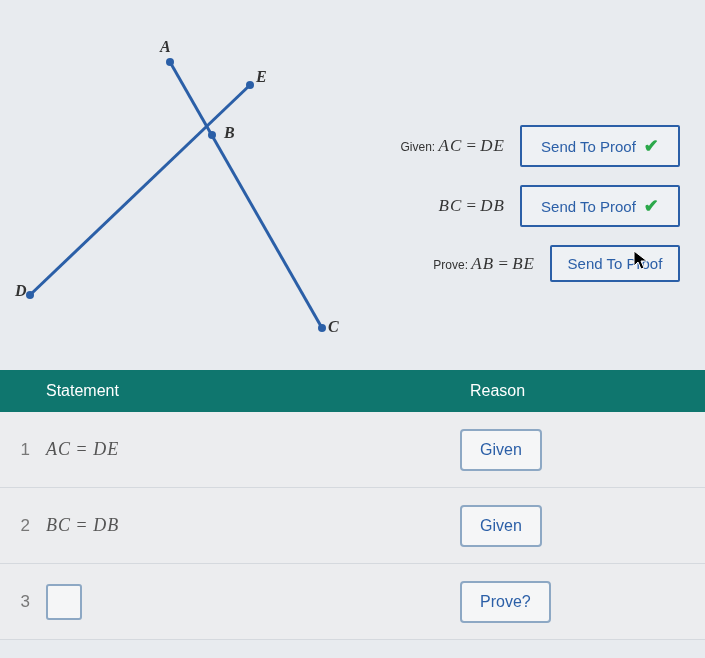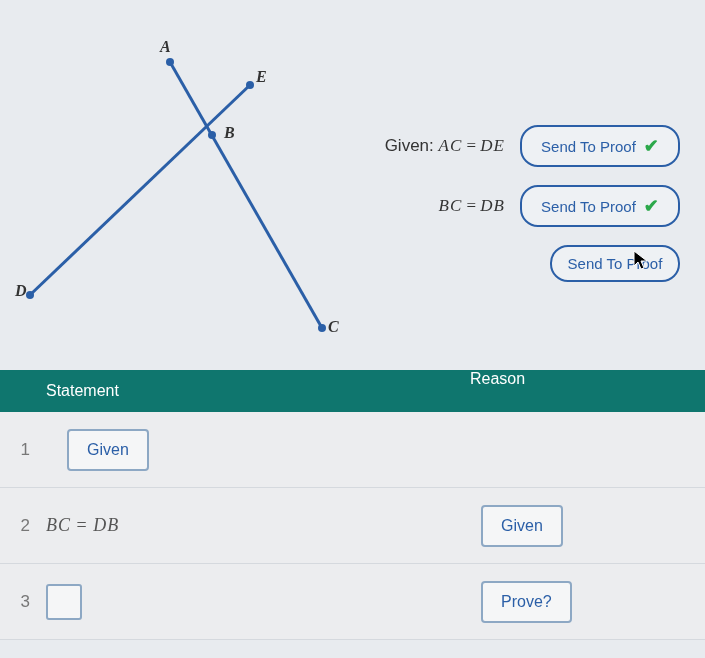--- a/index.html
+++ b/index.html
@@ -33,33 +33,33 @@
       margin-bottom: 18px;
       padding-right: 15px;
     }
     .eq-label {
       font-size: 17px;
       color: #333;
       font-family: Georgia, serif;
     }
     .eq-label .prefix {
       font-family: -apple-system, BlinkMacSystemFont, "Segoe UI", Arial, sans-serif;
-      font-size: 17px;
+      font-size: 12px;
     }
     .eq-label .math {
       font-style: italic;
       font-family: Georgia, "Times New Roman", serif;
       letter-spacing: 1px;
     }
     .send-btn {
       border: 2px solid #2b5fa7;
       background: #eef1f4;
       color: #2b5fa7;
       padding: 8px 12px;
-      border-radius: 18px;
+      border-radius: 2px;
       font-size: 15px;
       font-weight: 500;
       display: flex;
       align-items: center;
       gap: 8px;
       cursor: pointer;
       min-width: 160px;
       justify-content: center;
       position: relative;
     }
@@ -82,21 +82,21 @@
       background: #0f766e;
       color: #fff;
       font-size: 16px;
     }
     .th-statement {
       width: 450px;
       padding: 12px 20px 12px 46px;
     }
     .th-reason {
       flex: 1;
-      padding: 0 20px;
+      padding: 12px 20px;
     }
     .proof-row {
       display: flex;
       align-items: center;
       border-bottom: 1px solid #d5d9de;
       background: #ecedef;
       min-height: 76px;
     }
     .row-num {
       width: 36px;
@@ -120,21 +120,20 @@
     }
     .reason-btn {
       border: 2px solid #8da8c4;
       background: #f5f6f7;
       color: #2b5fa7;
       padding: 10px 18px;
       border-radius: 4px;
       font-size: 16px;
       font-weight: 500;
       cursor: pointer;
-      margin-left: 21px;
     }
     .empty-box {
       display: inline-block;
       width: 36px;
       height: 36px;
       border: 2px solid #8da8c4;
       border-radius: 3px;
       background: #f5f6f7;
       vertical-align: middle;
     }
@@ -184,38 +183,44 @@
     <div class="eq-row">
       <span class="eq-label">
         <span class="prefix"></span><span class="math">BC</span><span> = </span><span class="math">DB</span>
       </span>
       <button class="send-btn">
         <span>Send To Proof</span>
         <span class="check">✔</span>
       </button>
     </div>
     <div class="eq-row">
+      <span class="eq-label">
+        <span class="prefix">Prove: </span><span class="math">AB</span><span> = </span><span class="math">BE</span>
+      </span>
       <button class="send-btn" style="min-width:130px;">
         <span>Send To Proof</span>
         <svg class="cursor" width="18" height="22" viewBox="0 0 18 22">
           <path d="M2 2 L2 17 L6 13 L9 20 L12 19 L9 12 L15 12 Z" fill="#000" stroke="#fff" stroke-width="1"></path>
         </svg>
       </button>
     </div>
   </div>
 </div>
 
 <div class="table-area">
   <div class="table-header">
     <div class="th-statement">Statement</div>
     <div class="th-reason">Reason</div>
   </div>
 
   <div class="proof-row">
     <div class="row-num">1</div>
+    <div class="row-statement">
+      <span>AC</span><span style="font-style:normal"> = </span><span>DE</span>
+    </div>
     <div class="row-reason">
       <button class="reason-btn">Given</button>
     </div>
   </div>
 
   <div class="proof-row">
     <div class="row-num">2</div>
     <div class="row-statement">
       <span>BC</span><span style="font-style:normal"> = </span><span>DB</span>
     </div>

